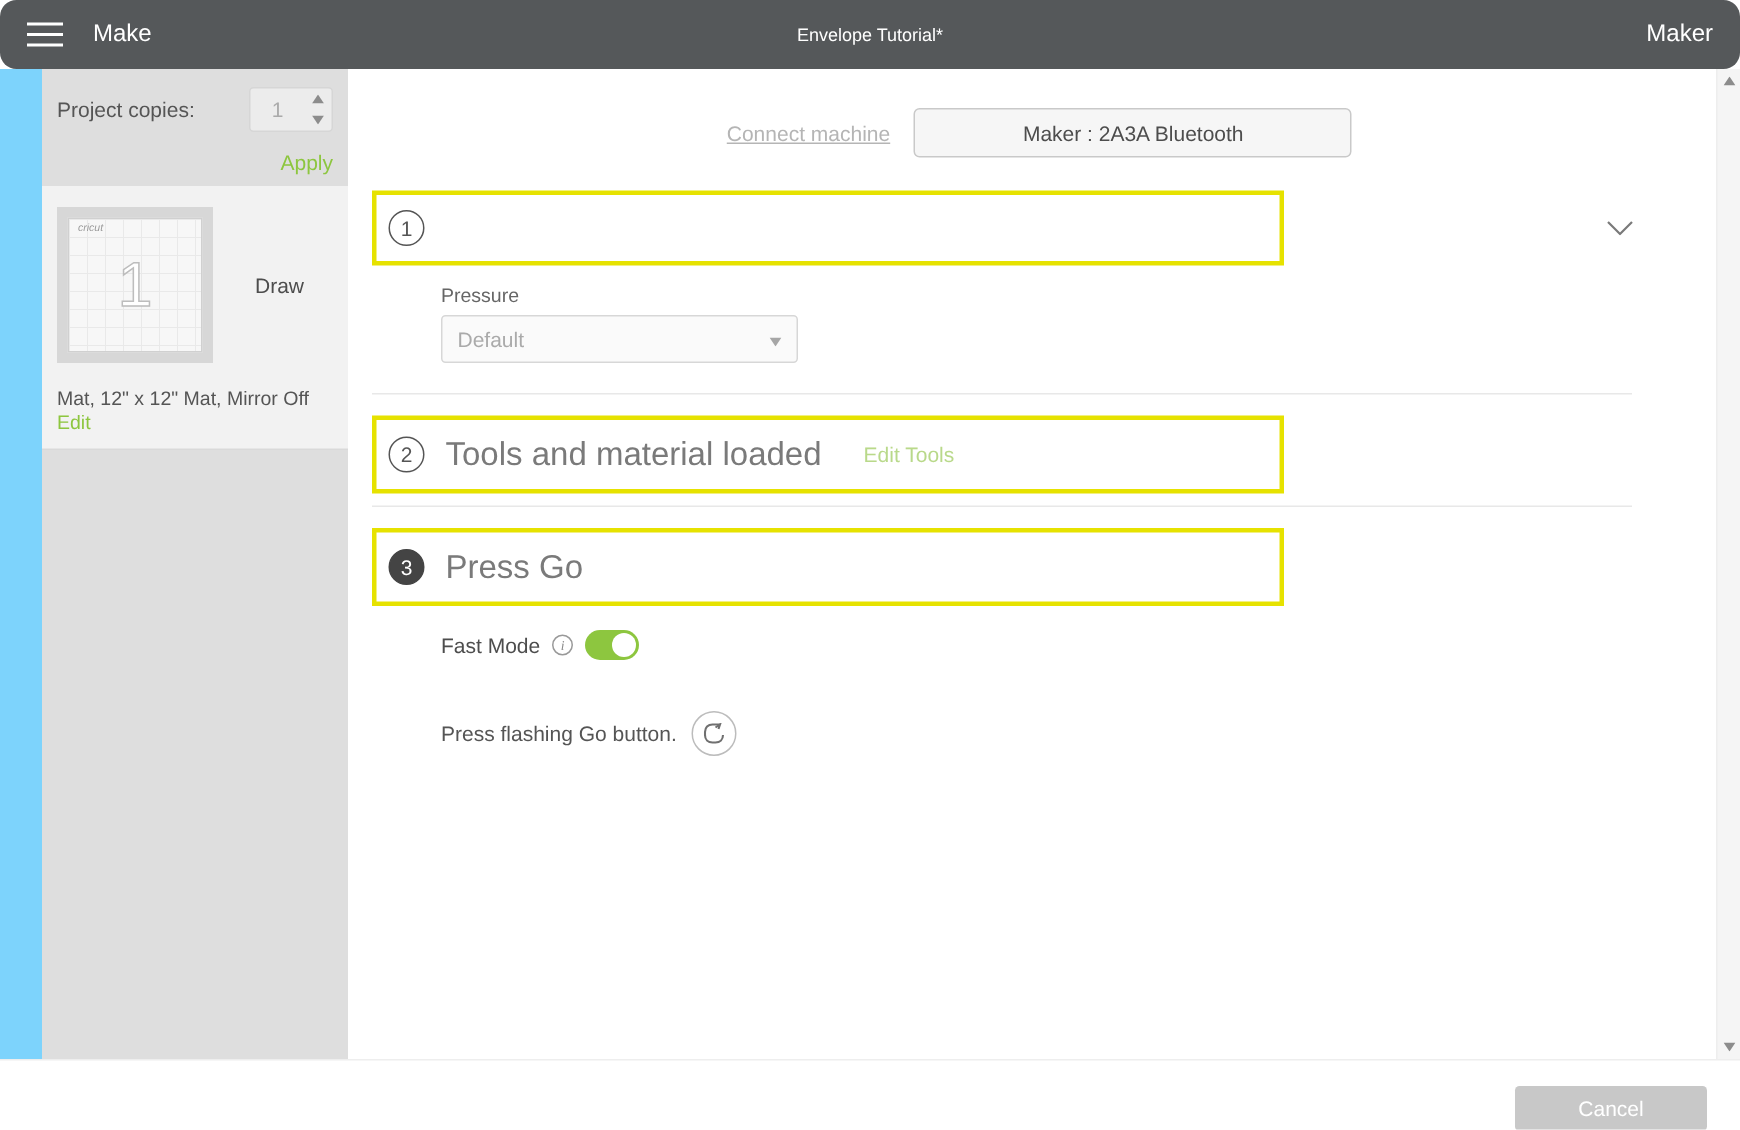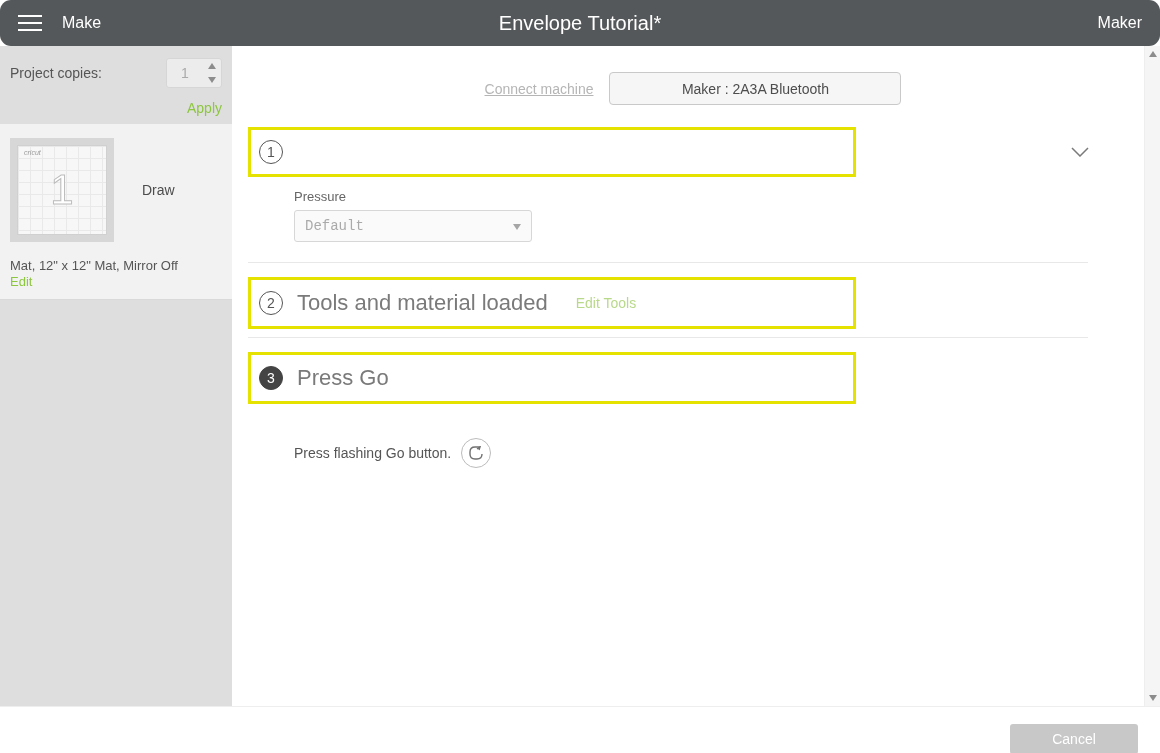--- a/index.html
+++ b/index.html
@@ -1,24 +1,24 @@
 <!DOCTYPE html>
 <html><head>
 <meta charset="utf-8">
 <style>
   * { box-sizing: border-box; margin: 0; padding: 0; }
   html, body { width: 1160px; height: 753px; font-family: -apple-system, "Helvetica Neue", Arial, sans-serif; font-size: 14px; color: #4d4d4d; background: #fff; overflow: hidden; }
   .header { height: 46px; background: #55585a; color: #fff; display: flex; align-items: center; padding: 0 18px; border-radius: 11px; }
   .hamburger { width: 24px; height: 24px; display: flex; flex-direction: column; justify-content: center; gap: 5px; cursor: pointer; }
   .hamburger span { display: block; height: 2px; background: #fff; }
   .make-label { margin-left: 20px; font-size: 16px; font-weight: 400; }
-  .title { position: absolute; left: 50%; transform: translateX(-50%); font-size: 20px; }
+  .title { position: absolute; left: 50%; transform: translateX(-50%); font-size: 12px; }
   .maker-label { margin-left: auto; font-size: 16px; }
   .body { display: flex; height: 660px; }
-  .sidebar { width: 232px; background: #0369a1; display: flex; flex-direction: column; }
+  .sidebar { width: 232px; background: #7dd3fc; display: flex; flex-direction: column; padding-left: 28px; }
   .copies { background: #dedede; padding: 12px 10px 8px 10px; }
   .copies-row { display: flex; align-items: center; }
   .copies-label { flex: 1; color: #555; font-size: 14px; }
   .copies-input-group { display: flex; align-items: stretch; border: 1px solid #d6d6d6; background: #ececec; border-radius: 3px; height: 30px; width: 56px; }
   .copies-input { width: 36px; border: none; background: transparent; text-align: center; color: #aaa; font-size: 14px; }
   .spinner { width: 20px; display: flex; flex-direction: column; }
   .spinner .arrow { flex: 1; display: flex; align-items: center; justify-content: center; cursor: pointer; }
   .spinner svg { width: 8px; height: 6px; fill: #8c8c8c; }
   .apply-row { text-align: right; padding-top: 12px; }
   .apply-link { color: #8dc63f; font-size: 14px; text-decoration: none; }
@@ -50,21 +50,21 @@
   .step { margin: 0 10px 8px 0; }
   .step-header { display: flex; align-items: center; gap: 14px; padding: 10px 8px; border: 3px solid #e6e200; width: 608px; position: relative; }
   .step-num { width: 24px; height: 24px; border-radius: 50%; border: 1px solid #555; color: #555; display: flex; align-items: center; justify-content: center; font-size: 14px; flex-shrink: 0; }
   .step-num.dark { background: #444; color: #fff; border-color: #444; }
   .step-title { font-size: 22px; font-weight: 300; color: #7a7a7a; }
   .step-title strong { font-weight: 500; color: #5d5d5d; }
   .chevron { position: absolute; right: -236px; top: 50%; transform: translateY(-50%); }
   .chevron svg { width: 18px; height: 10px; stroke: #7a7a7a; stroke-width: 1.5; fill: none; }
   .step-body { padding: 12px 0 12px 46px; }
   .field-label { font-size: 13px; color: #666; margin-bottom: 6px; }
-  .select { width: 238px; height: 32px; background: #fafafa; border: 1px solid #d7d7d7; border-radius: 3px; display: flex; align-items: center; padding: 0 10px; color: #aaa; font-size: 14px; position: relative; font-family: Liberation Mono, monospace; }
+  .select { width: 238px; height: 32px; background: #fafafa; border: 1px solid #d7d7d7; border-radius: 3px; display: flex; align-items: center; padding: 0 10px; color: #aaa; font-size: 14px; position: relative; }
   .select-caret { position: absolute; right: 10px; top: 50%; transform: translateY(-50%); }
   .select-caret svg { width: 8px; height: 6px; fill: #a6a6a6; }
   .divider { border-bottom: 1px solid #e8e8e8; margin: 8px 0 14px 0; width: 840px; }
   .edit-tools { color: #b9d98a; font-size: 14px; text-decoration: none; margin-left: 14px; }
   .loaded-row { font-size: 14px; color: #555; padding-left: 46px; }
   .loaded-row strong { font-weight: 600; margin-right: 8px; }
   .fastmode-row { display: flex; align-items: center; gap: 8px; padding-left: 46px; padding-top: 16px; }
   .info-icon { width: 14px; height: 14px; border: 1px solid #999; border-radius: 50%; display: flex; align-items: center; justify-content: center; font-size: 9px; font-style: italic; color: #888; font-family: serif; }
   .toggle { width: 36px; height: 20px; background: #8dc63f; border-radius: 10px; position: relative; cursor: pointer; }
   .toggle-knob { position: absolute; width: 16px; height: 16px; background: #fff; border-radius: 50%; top: 2px; right: 2px; }
@@ -170,20 +170,27 @@
           <a href="#" class="edit-tools">Edit Tools</a>
         </div>
         <div class="divider"></div>
       </div>
 
       <div class="step">
         <div class="step-header">
           <div class="step-num dark">3</div>
           <div class="step-title">Press Go</div>
         </div>
+        <div class="fastmode-row">
+          <span>Fast Mode</span>
+          <span class="info-icon">i</span>
+          <div class="toggle">
+            <div class="toggle-knob"></div>
+          </div>
+        </div>
         <div class="go-row">
           <span>Press flashing Go button.</span>
           <span class="go-icon">
             <svg viewBox="0 0 14 14">
                 <path d="M11 1 L6 1 C3 1 1 3 1 6 L1 8 C1 11 3 13 6 13 L8 13 C11 13 13 11 13 8"></path>
                 <path d="M8 3 L11 1 L10 4"></path>
               </svg>
           </span>
         </div>
       </div>

